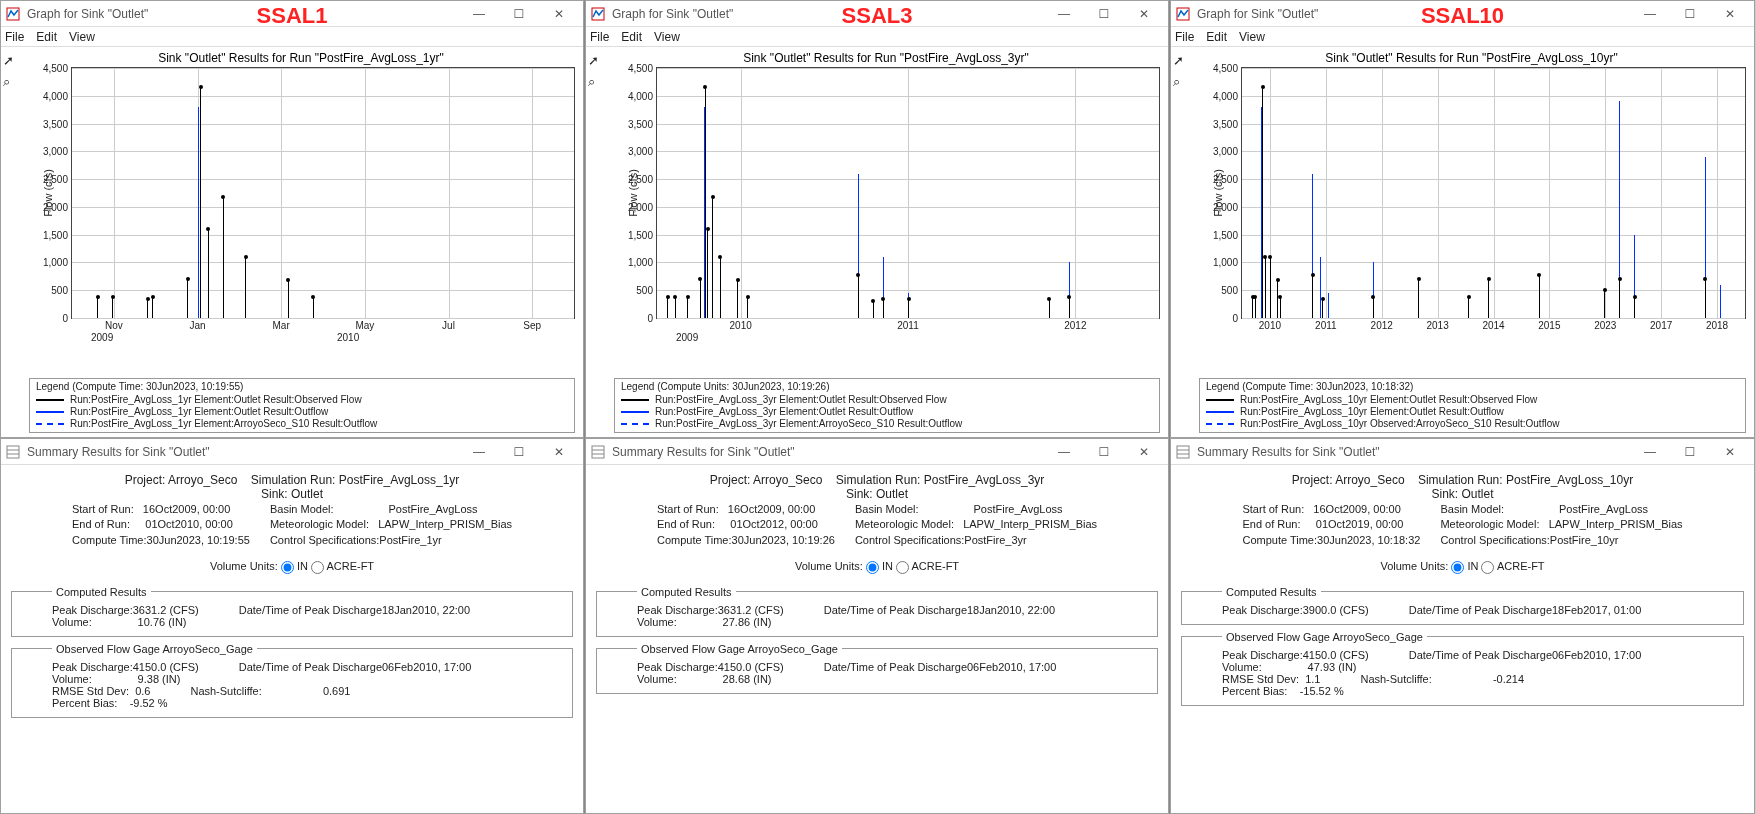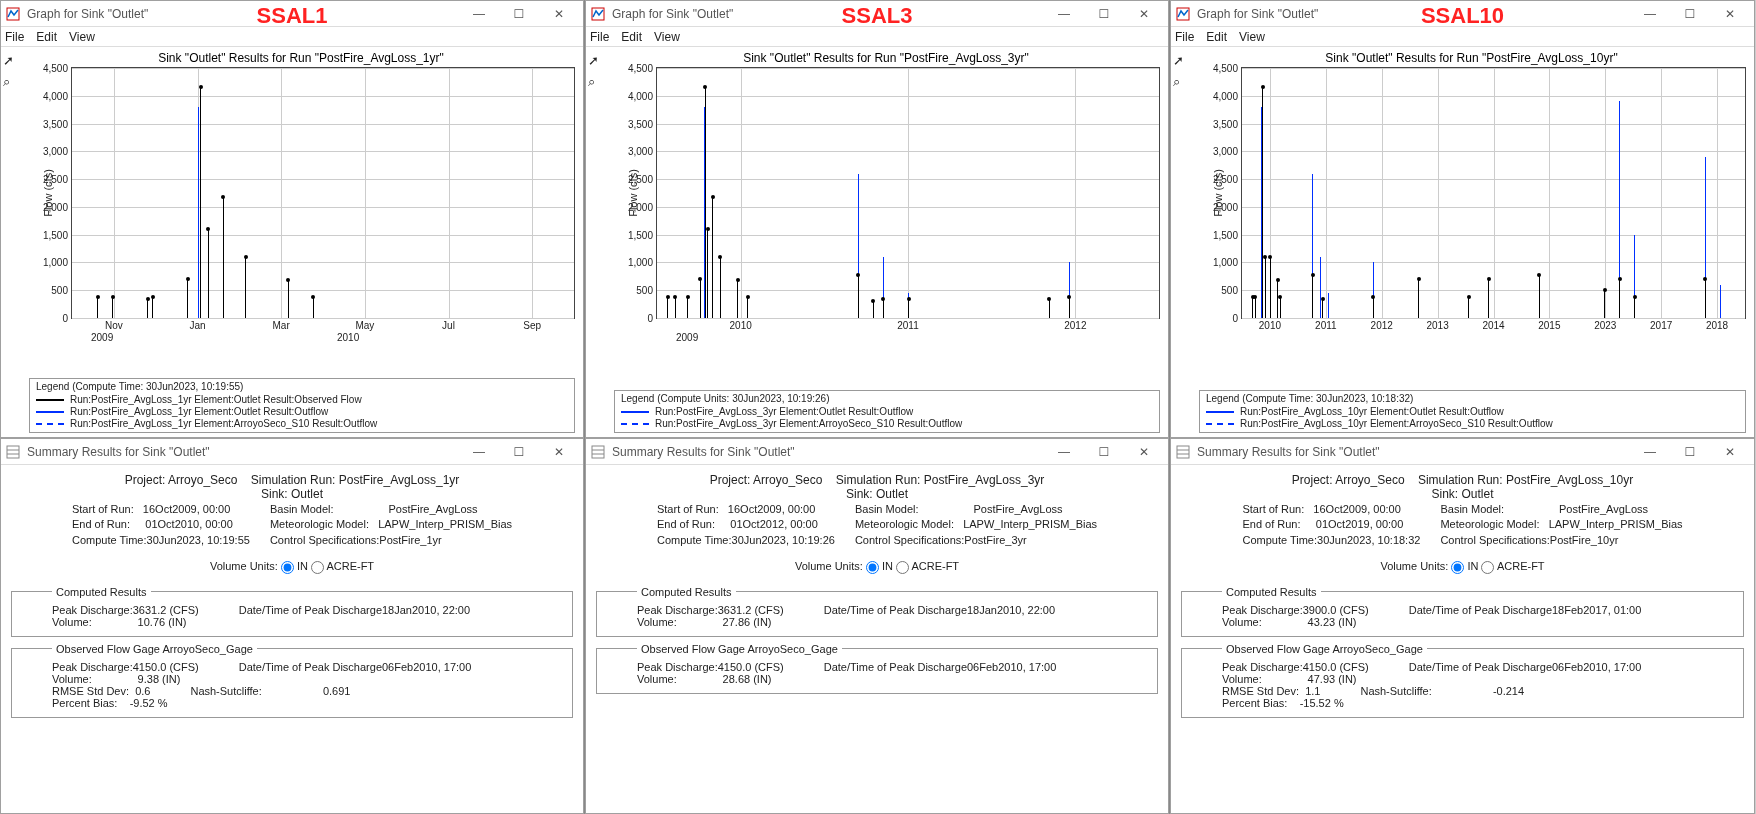--- a/index.html
+++ b/index.html
@@ -359,20 +359,24 @@
               <div class="spike obs" style="left: 82%; height: 8.44444%;">
                 <span class="dot"></span>
               </div>
             </div>
           </div>
         </div>
       </div>
       <div class="legend-box">
         <div class="legend-title">Legend (Compute Units: 30Jun2023, 10:19:26)</div>
         <div class="legend-item">
+          <span class="leg-swatch "></span>
+          <span>Run:PostFire_AvgLoss_3yr Element:Outlet Result:Observed Flow</span>
+        </div>
+        <div class="legend-item">
           <span class="leg-swatch blue"></span>
           <span>Run:PostFire_AvgLoss_3yr Element:Outlet Result:Outflow</span>
         </div>
         <div class="legend-item">
           <span class="leg-swatch dash"></span>
           <span>Run:PostFire_AvgLoss_3yr Element:ArroyoSeco_S10 Result:Outflow</span>
         </div>
       </div>
     </div>
     <div class="window summary-window">
@@ -570,26 +574,30 @@
               <div class="spike obs" style="left: 92%; height: 15.5556%;">
                 <span class="dot"></span>
               </div>
             </div>
           </div>
         </div>
       </div>
       <div class="legend-box">
         <div class="legend-title">Legend (Compute Time: 30Jun2023, 10:18:32)</div>
         <div class="legend-item">
+          <span class="leg-swatch "></span>
+          <span>Run:PostFire_AvgLoss_10yr Element:Outlet Result:Observed Flow</span>
+        </div>
+        <div class="legend-item">
           <span class="leg-swatch blue"></span>
           <span>Run:PostFire_AvgLoss_10yr Element:Outlet Result:Outflow</span>
         </div>
         <div class="legend-item">
           <span class="leg-swatch dash"></span>
-          <span>Run:PostFire_AvgLoss_10yr Element:ArroyoSeco_S10 Result:Outflow</span>
+          <span>Run:PostFire_AvgLoss_10yr Observed:ArroyoSeco_S10 Result:Outflow</span>
         </div>
       </div>
     </div>
     <div class="window summary-window">
       <div class="titlebar">
     <span class="app-icon">
           <svg width="14" height="14">
             <rect x="1" y="1" width="12" height="12" fill="#fff" stroke="#888"></rect>
             <line x1="1" y1="5" x2="13" y2="5" stroke="#888"></line>
             <line x1="1" y1="9" x2="13" y2="9" stroke="#888"></line>
@@ -624,21 +632,20 @@
       Volume Units:
       <label><input type="radio" checked="" style=""> IN</label>
       <label><input type="radio" style=""> ACRE-FT</label>
     </div>
     <fieldset>
       <legend>Computed Results</legend>
       <div class="res-row">
         <span>Peak Discharge:3900.0 (CFS)</span>
         <span>Date/Time of Peak Discharge18Feb2017, 01:00</span>
       </div>
-      <div>Volume:&nbsp;&nbsp;&nbsp;&nbsp;&nbsp;&nbsp;&nbsp;&nbsp;&nbsp;&nbsp;&nbsp;&nbsp;&nbsp;&nbsp; 43.23 (IN)</div>
     </fieldset>
     <fieldset>
       <legend>Observed Flow Gage ArroyoSeco_Gage</legend>
       <div class="res-row">
         <span>Peak Discharge:4150.0 (CFS)</span>
         <span>Date/Time of Peak Discharge06Feb2010, 17:00</span>
       </div>
       <div>Volume:&nbsp;&nbsp;&nbsp;&nbsp;&nbsp;&nbsp;&nbsp;&nbsp;&nbsp;&nbsp;&nbsp;&nbsp;&nbsp;&nbsp; 47.93 (IN)</div>
       <div class="res-row">
         <span>RMSE Std Dev:&nbsp; 1.1</span>

